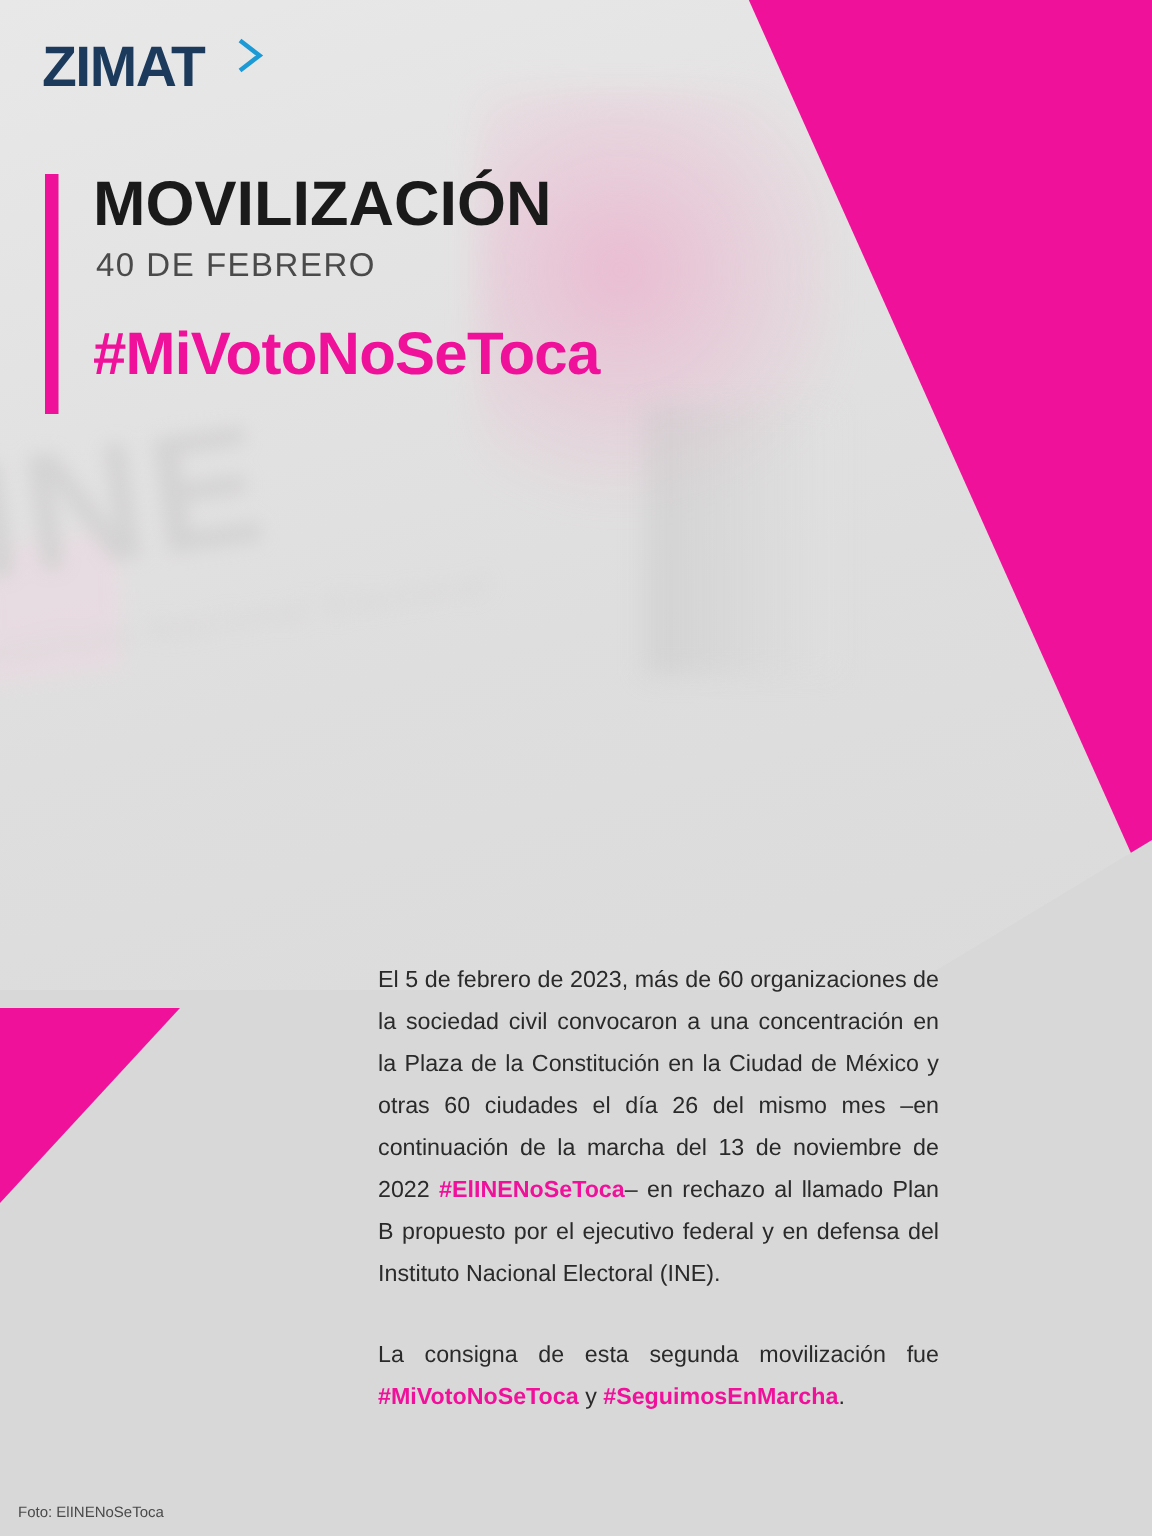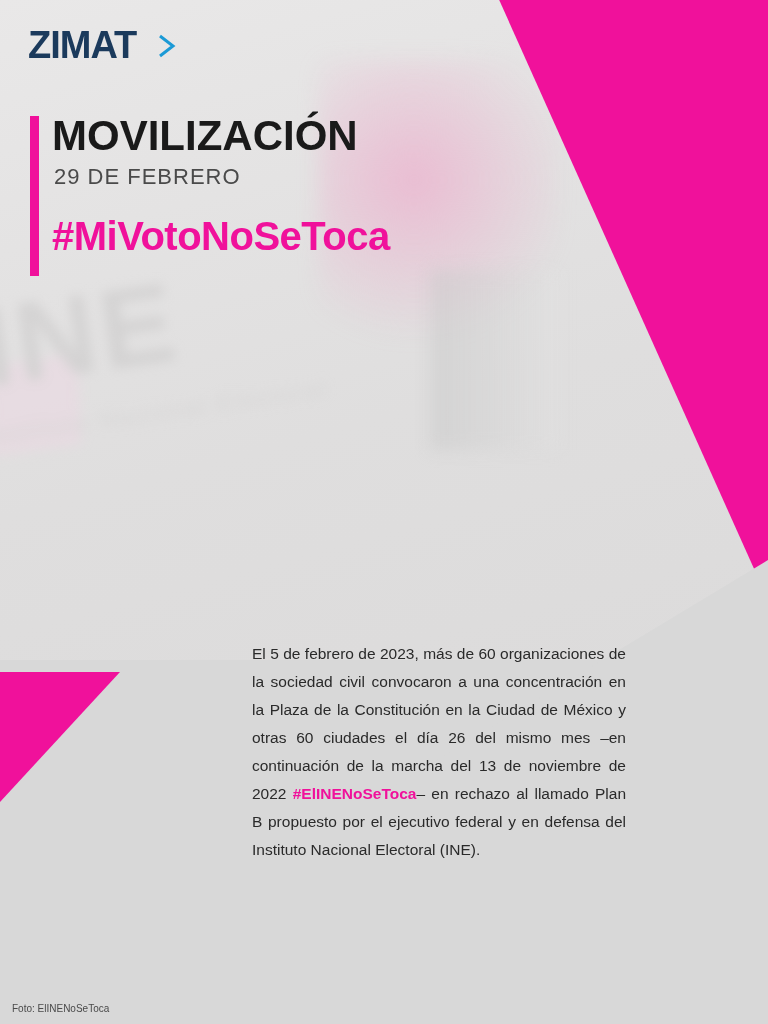--- a/index.html
+++ b/index.html
@@ -125,42 +125,42 @@
     height: 224px;
     background: #d8d8d8;
   }
 
   
   .logo {
     position: absolute;
     left: 28px;
     top: 24px;
     display: flex;
-    align-items: center;
+    align-items: flex-start;
     gap: 20px;
   }
   .logo .word {
     font-family: "Liberation Sans", sans-serif;
     font-weight: bold;
     font-size: 38px;
     letter-spacing: -1px;
     color: #1b3a5c;
   }
   .logo .chev {
     width: 22px;
     height: 26px;
     display: block;
   }
 
   
   .title-block {
     position: absolute;
     left: 30px;
     top: 112px;
-    padding-left: 22px;
+    padding-left: 32px;
   }
   .title-bar {
     position: absolute;
     left: 0;
     top: 4px;
     width: 9px;
     height: 160px;
     background: #f0119b;
   }
   .title-main {
@@ -248,23 +248,24 @@
     <span>
       <svg class="chev" viewBox="0 0 22 26" xmlns="http://www.w3.org/2000/svg">
         <polyline points="4,3 17,13 4,23" fill="none" stroke="#1b9ad6" stroke-width="3"></polyline>
       </svg>
     </span>
   </div>
 
   <div class="title-block">
     <div class="title-bar"></div>
     <h1 class="title-main">MOVILIZACIÓN</h1>
-    <div class="title-date">29 DE FEBRERO</div>
+    <div class="title-date">40 DE FEBRERO</div>
     <div class="title-hash">#MiVotoNoSeToca</div>
   </div>
 
   <div class="body-text">
     <p><span>El 5 de febrero de 2023, más de 60 organizaciones de la sociedad civil convocaron a una concentración en la Plaza de la Constitución en la Ciudad de México y otras 60 ciudades el día 26 del mismo mes –en continuación de la marcha del 13 de noviembre de 2022 </span><span class="hl">#ElINENoSeToca</span><span>– en rechazo al llamado Plan B propuesto por el ejecutivo federal y en defensa del Instituto Nacional Electoral (INE).</span></p>
+    <p><span>La consigna de esta segunda movilización fue </span><span class="hl">#MiVotoNoSeToca</span><span> y </span><span class="hl">#SeguimosEnMarcha</span><span>.</span></p>
   </div>
 
   <div class="credit">Foto: ElINENoSeToca</div>
 
 </div>
 
 </body></html>

